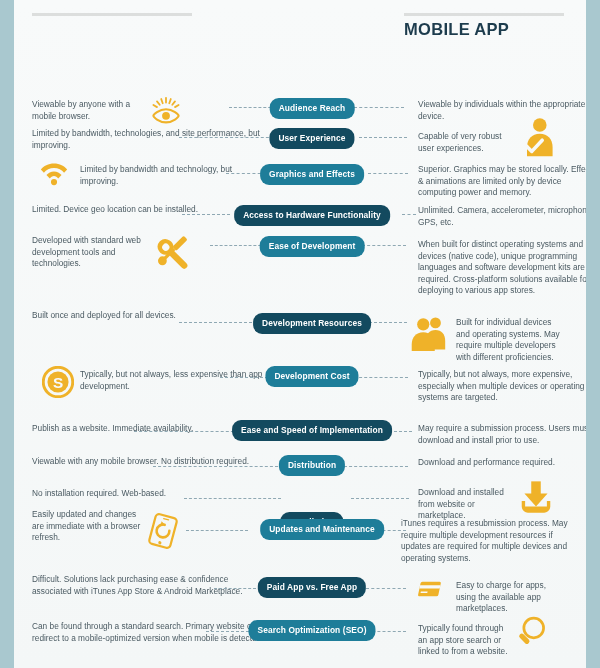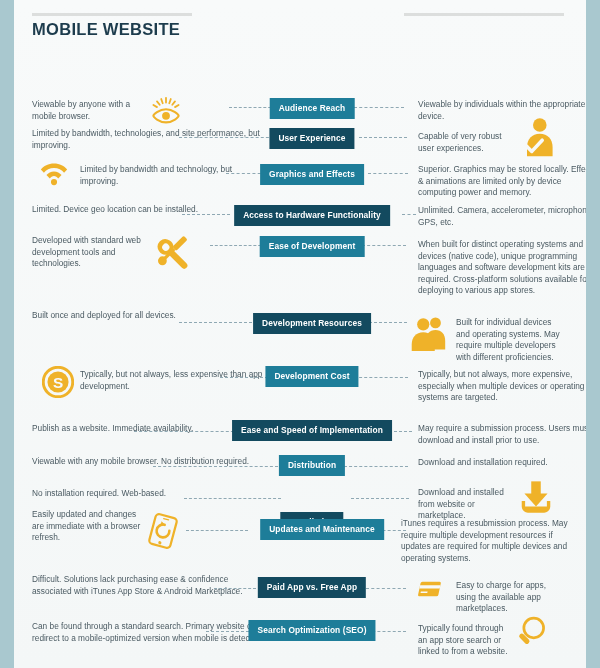--- a/index.html
+++ b/index.html
@@ -47,21 +47,21 @@
     padding-left:8px;
     box-sizing:border-box;
   }
   .side .txt{display:block;}
   .badge{
     position:absolute;
     white-space:nowrap;
     color:#ffffff;
     font-size:8.4px;font-weight:bold;
     padding:5px 9px 6px 9px;
-    border-radius:0;
+    border-radius:9px;
     left:50%;
     transform:translateX(-50%);
     letter-spacing:.1px;
     z-index:3;
   }
   .badge.teal{background:#1e7d99;}
   .badge.navy{background:#134a5f;text-align:center;}
 
   
   .dash{
@@ -74,21 +74,21 @@
   .icon{position:absolute;z-index:2;}
 </style>
 </head>
 <body>
 
 <div class="page">
 
   <div class="header">
     <div class="rule left"></div>
     <div class="rule right"></div>
-    <div class="col-title left">MOBILE WEBSITE</div>
+    <div class="col-title right">MOBILE APP</div>
   </div>
 
   <div class="rows" id="rows">
       <div class="dash" style="left:215px;top:61px;width:52px;"></div>
       <div class="dash" style="left:340px;top:61px;width:50px;"></div>
       <div class="side left" style="position:absolute;left:0;top:53px;width:230px;padding-right:89px;">
         <span class="txt">Viewable by anyone with a mobile browser.</span>
       </div>
       <div class="icon" style="left:133px;top:50px;"><svg width="38" height="30" viewBox="0 0 100 100" fill="#efb229">
           <g stroke="#efb229" stroke-width="6" stroke-linecap="round">
@@ -201,21 +201,21 @@
       <div class="side right" style="position:absolute;left:396px;top:377px;width:190px;">
         <span class="txt">May require a submission process. Users must download and install prior to use.</span>
       </div>
       <div class="dash" style="left:139px;top:420px;width:125px;"></div>
       <div class="dash" style="left:330px;top:420px;width:64px;"></div>
       <div class="side left" style="position:absolute;left:0;top:410px;width:256px;">
         <span class="txt">Viewable with any mobile browser. No distribution required.</span>
       </div>
       <div class="badge teal" style="left:298px;top:409px;">Distribution</div>
       <div class="side right" style="position:absolute;left:396px;top:411px;width:190px;">
-        <span class="txt">Download and installation required.</span>
+        <span class="txt">Download and performance required.</span>
       </div>
       <div class="dash" style="left:170px;top:452px;width:97px;"></div>
       <div class="dash" style="left:337px;top:452px;width:58px;"></div>
       <div class="side left" style="position:absolute;left:0;top:442px;width:256px;">
         <span class="txt">No installation required. Web-based.</span>
       </div>
       <div class="badge navy" style="left:298px;top:466px;">Installation</div>
       <div class="side right" style="position:absolute;left:396px;top:441px;width:104px;">
         <span class="txt">Download and installed from website or marketplace.</span>
       </div>

